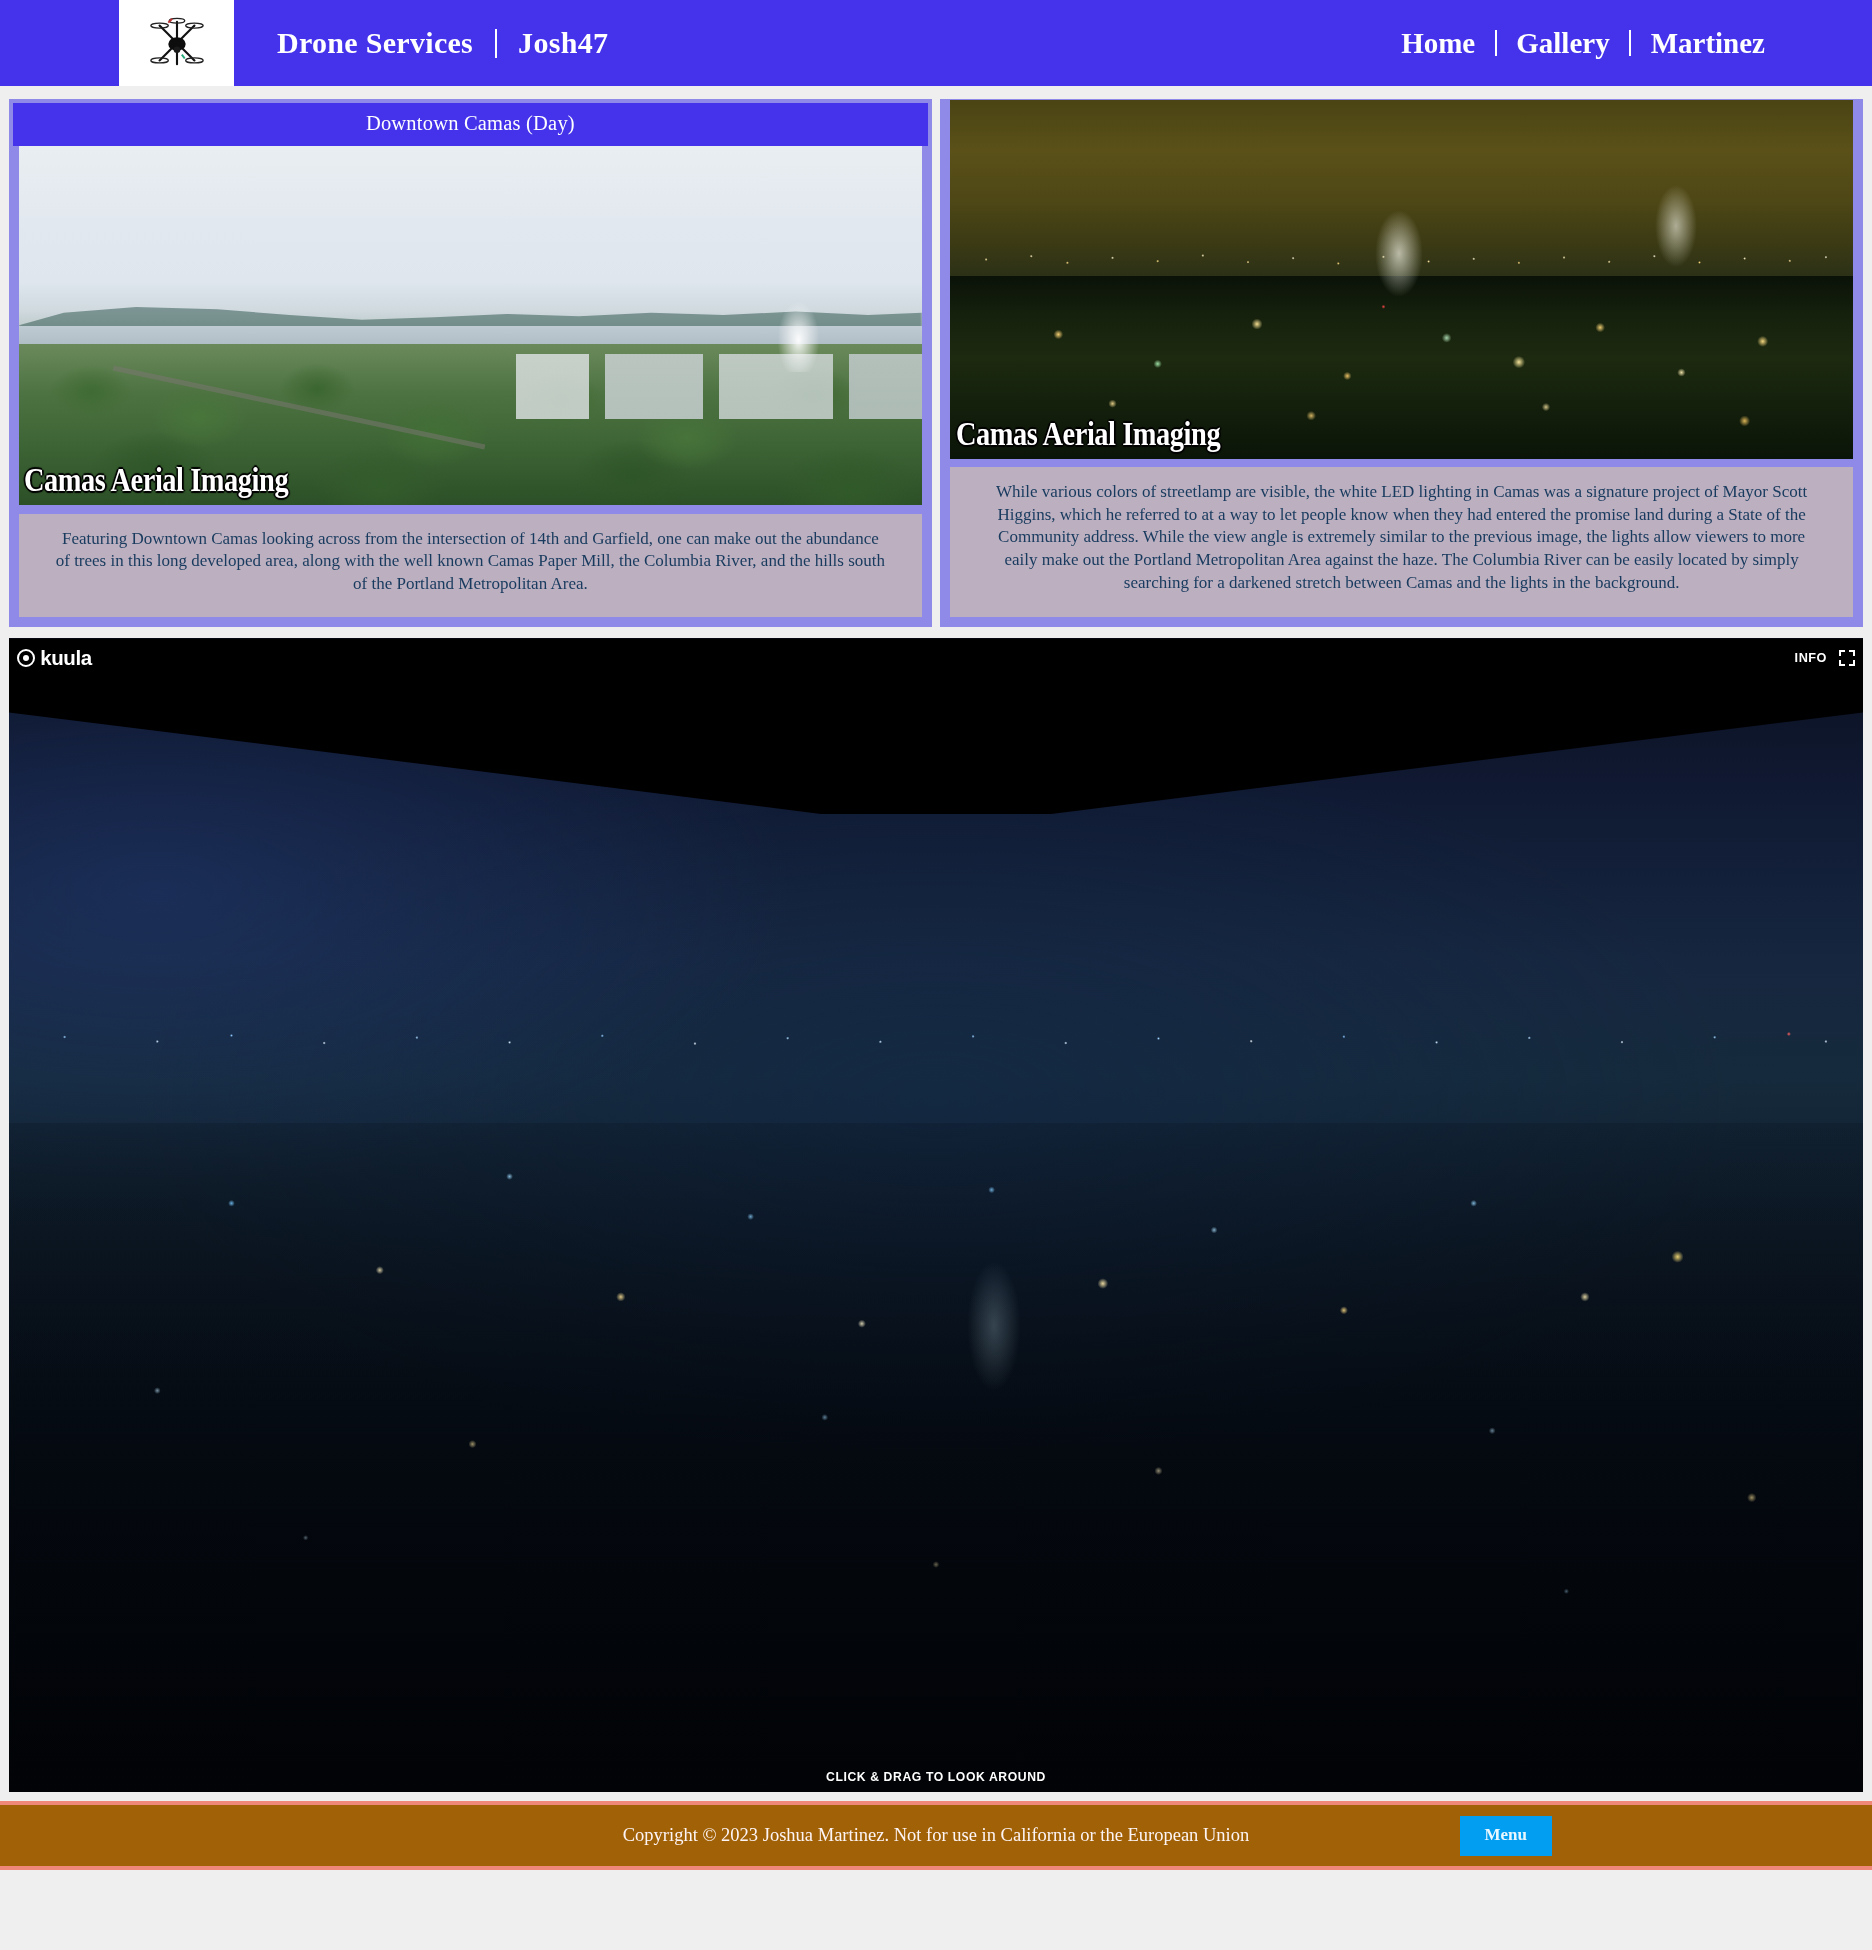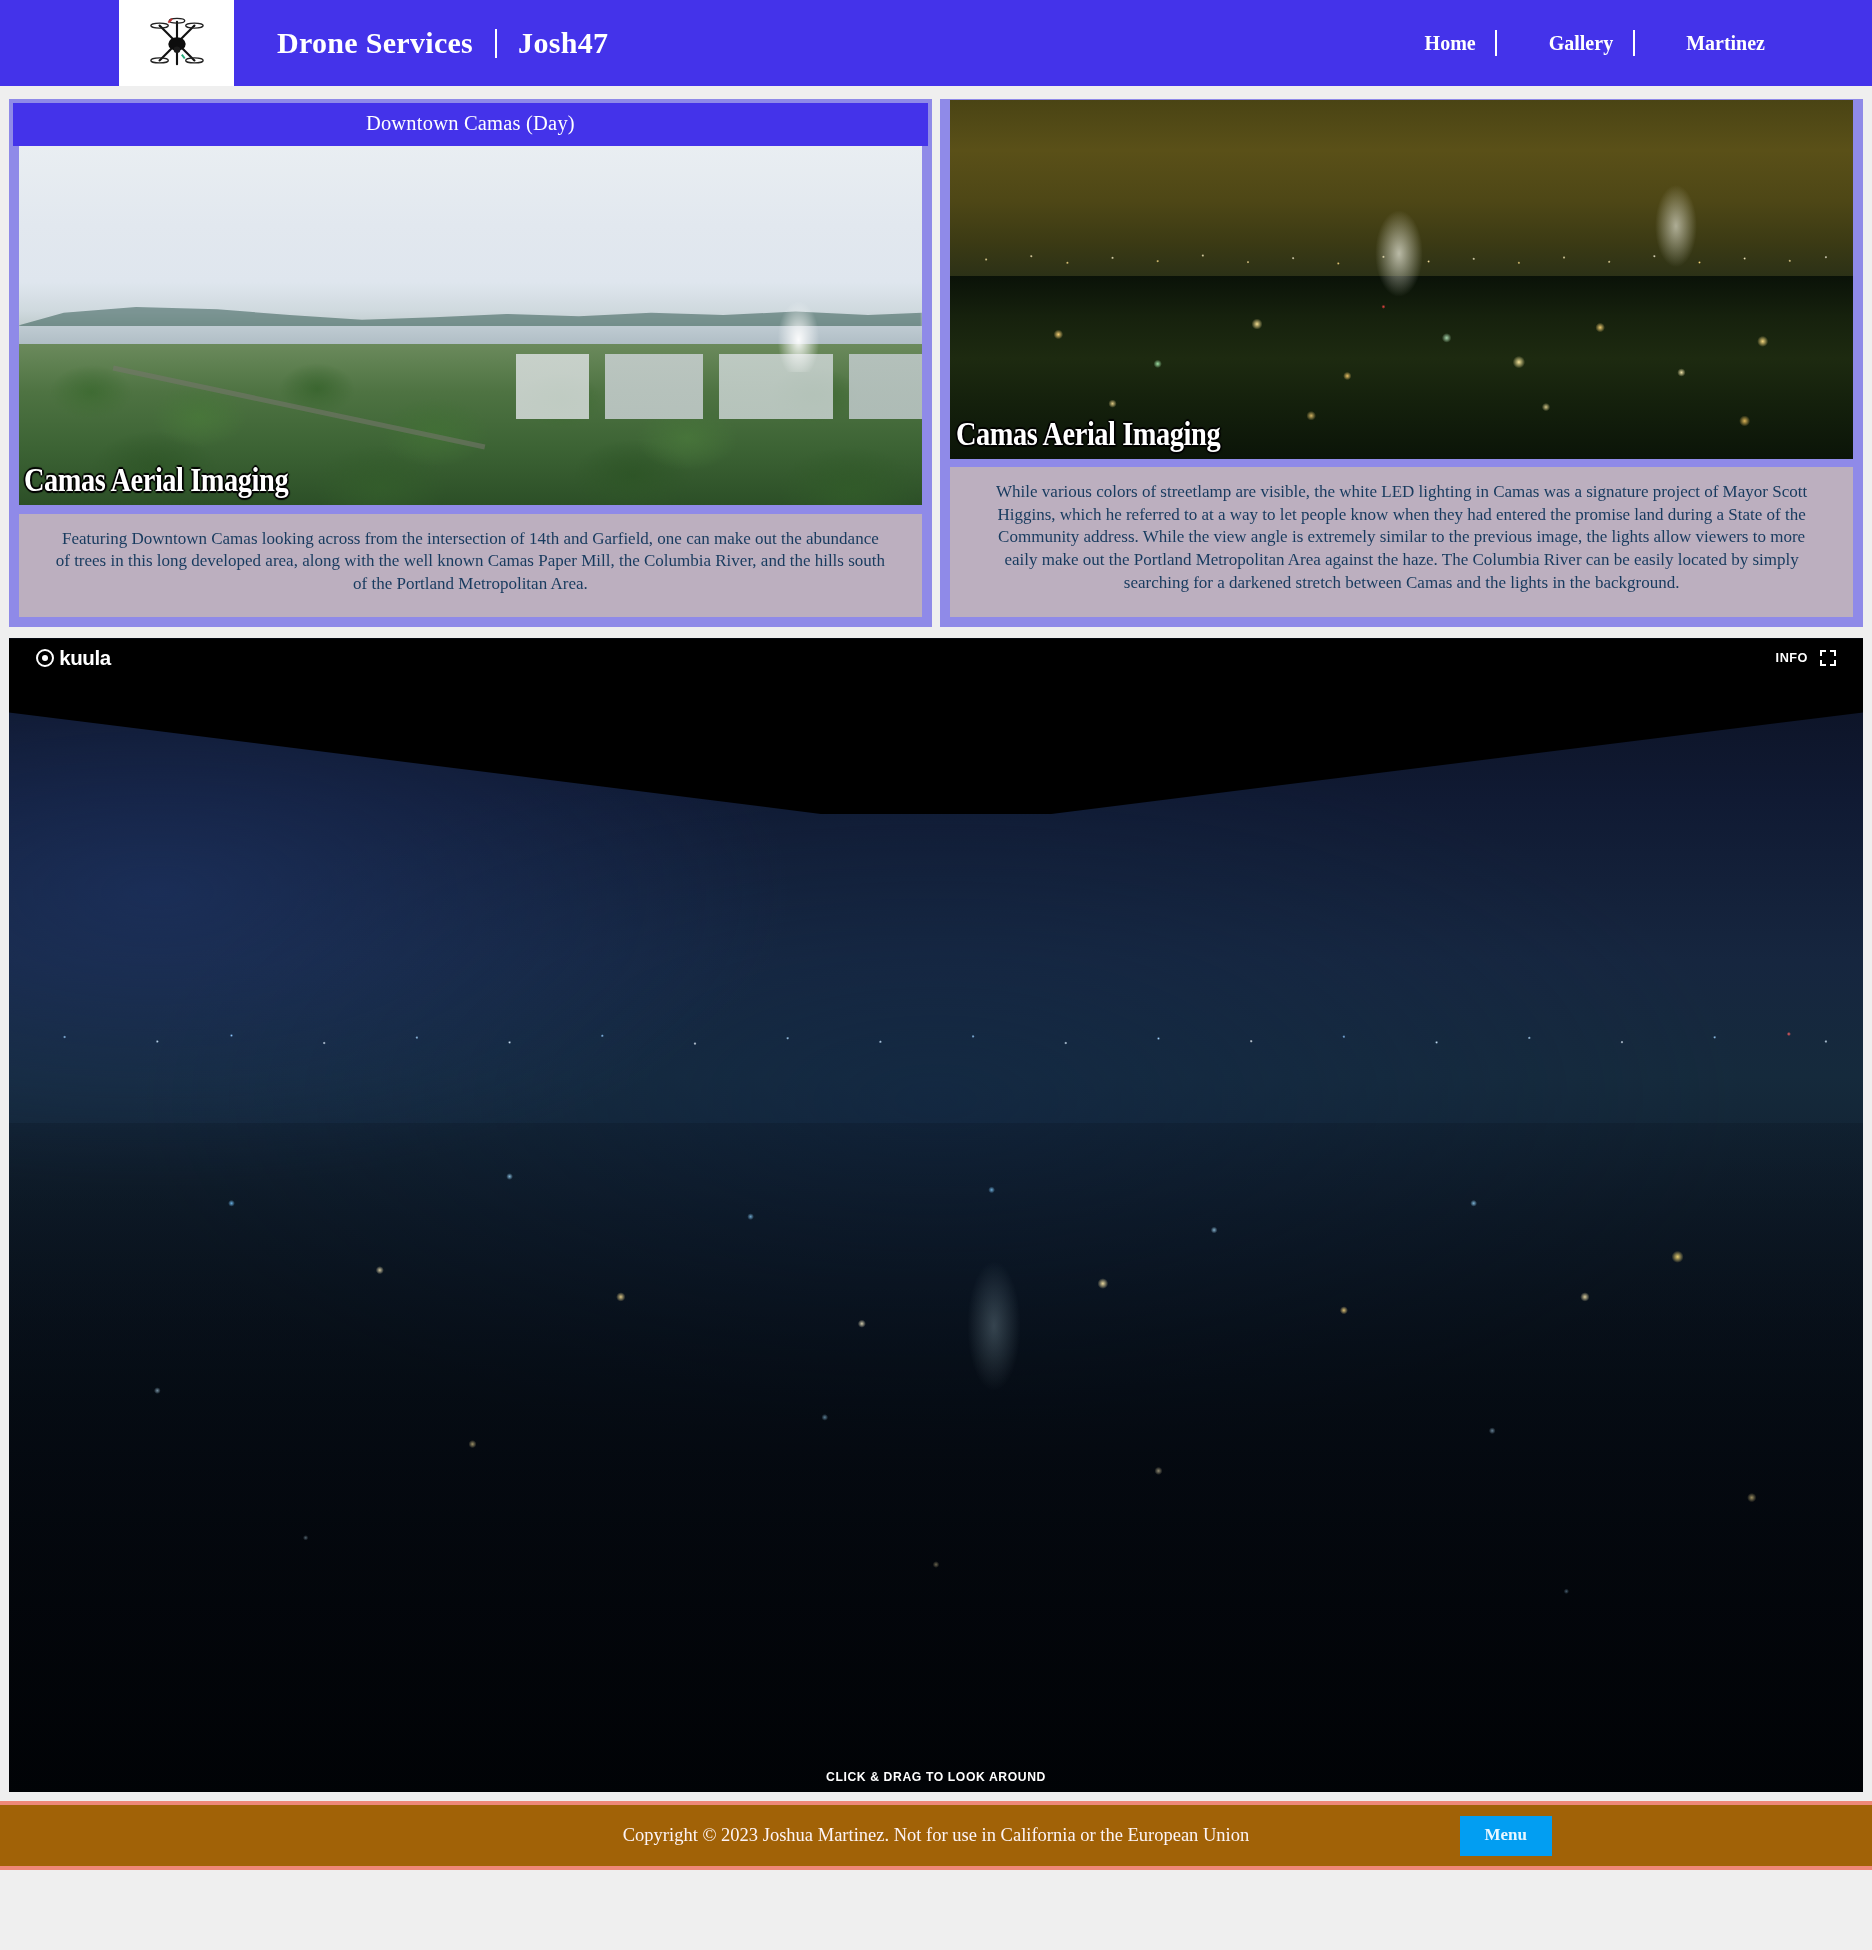--- a/index.html
+++ b/index.html
@@ -50,26 +50,25 @@
     flex: none;
   }
   .main-nav {
     position: absolute;
     right: 107px;
     display: flex;
     align-items: center;
     color: #fff;
   }
   .nav-link {
-    font-size: 20px;
+    font-size: 29px;
     font-weight: bold;
     color: #ffffff;
     text-decoration: none;
     white-space: nowrap;
-    margin-left: 32px;
   }
   .nav-divider {
     width: 2px;
     height: 26px;
     background: #ffffff;
     margin: 0 19.5px;
     flex: none;
   }
 
   
@@ -312,21 +311,21 @@
       radial-gradient(3.9px 3.9px at 84% 70%, rgba(170,220,255,.4), transparent 68%),
       linear-gradient(180deg, rgba(6,12,22,.2) 0%, rgba(3,6,12,.75) 55%, rgba(1,3,6,.96) 100%);
   }
   .pano-smoke {
     position: absolute; left: 51%; top: 50%; width: 78px; height: 185px;
     background: radial-gradient(ellipse 37px 90px at 50% 60%, rgba(170,200,210,.28), rgba(170,200,210,0) 72%);
   }
   .pano-topbar {
     position: absolute; left:0; right:0; top:0; height: 39px;
     display: flex; align-items: center; justify-content: space-between;
-    padding: 0 27px;
+    padding: 0 8px;
     z-index: 6;
   }
   .kuula-logo {
     display: flex; align-items: center; gap: 4.9px;
     color: #ffffff;
     font-family: "Liberation Sans", sans-serif;
     font-size: 20.5px;
     font-weight: bold;
     letter-spacing: -0.4px;
   }

